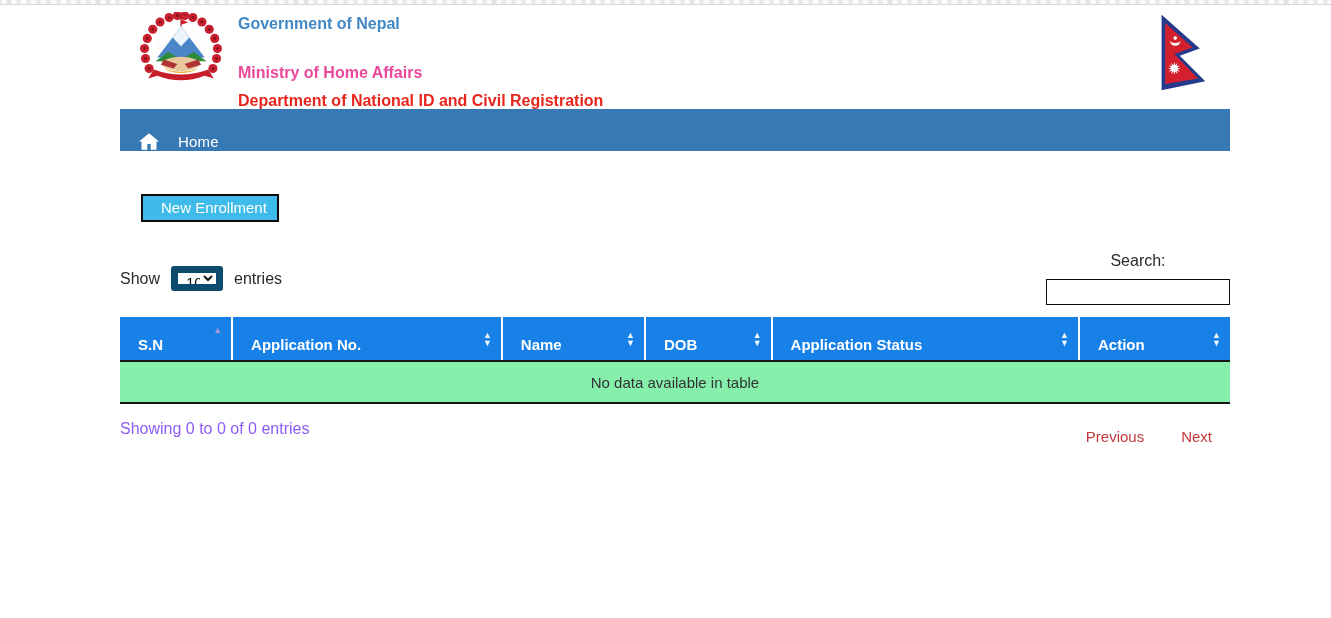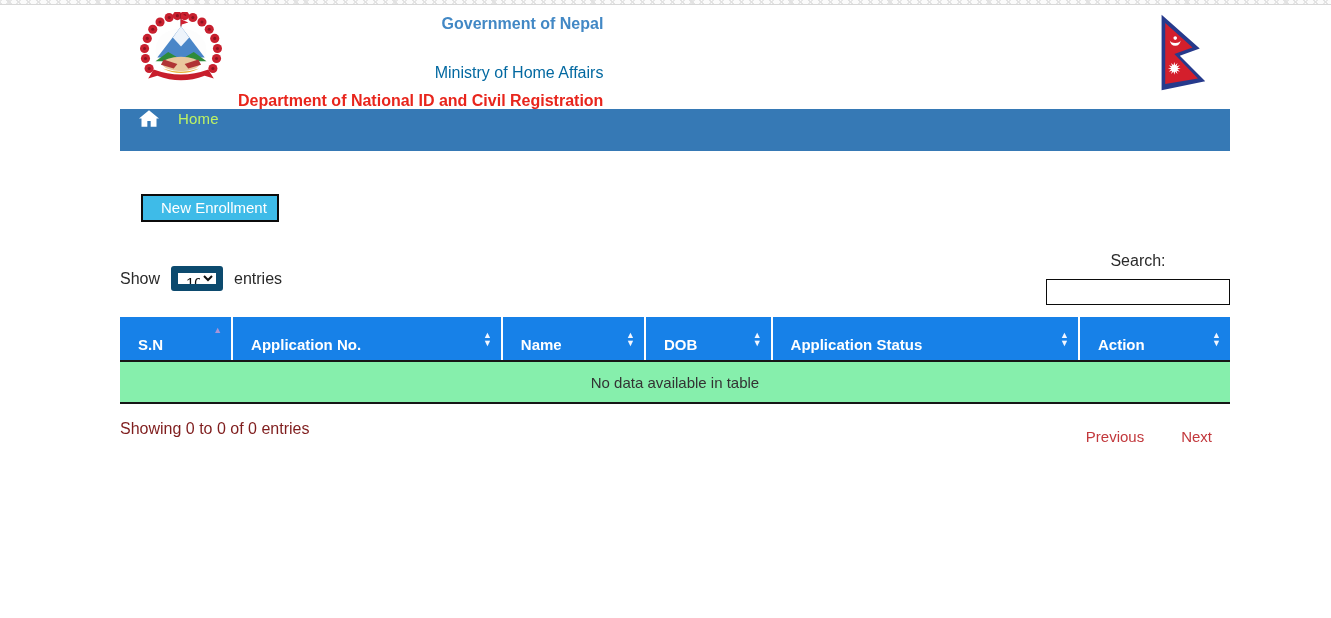--- a/index.html
+++ b/index.html
@@ -15,33 +15,33 @@
   .top-strip {
     height: 5px;
     background-image:
       repeating-linear-gradient(45deg, #e2e2e2 0 1.5px, rgba(0,0,0,0) 1.5px 7px),
       repeating-linear-gradient(135deg, #e6e6e6 0 1.5px, rgba(0,0,0,0) 1.5px 7px);
     background-color: #fbfbfb;
     border-bottom: 1px solid #d8d8d8;
   }
 
   
-  .site-header { position: relative; height: 104px; background: #fff; text-align: right; }
+  .site-header { position: relative; height: 104px; background: #fff; }
   .emblem { position: absolute; left: 135px; top: 7px; }
   .header-text { position: absolute; left: 238px; top: 10px; }
   .header-line { font-size: 16px; margin: 0 0 10px 0; white-space: nowrap; }
   .gov-line { color: #4288c5; font-weight: 600; }
-  .ministry-line { color: #0369a1; font-weight: 400; margin-top: 31px; }
+  .ministry-line { color: #ec4899; font-weight: 700; margin-top: 31px; }
   .department-line { color: #e8251c; font-weight: 600; }
   .flag { position: absolute; left: 1155px; top: 8px; }
 
   
   .navbar {
     margin-left: 120px; width: 1110px; height: 42px;
-    background: #3679b5; display: flex; align-items: flex-start; color: #bef264;
+    background: #3679b5; display: flex; align-items: flex-end; color: #ffffff;
   }
   .nav-home { display: flex; align-items: center; cursor: pointer; }
   .home-icon { margin-left: 19px; display: inline-flex; }
   .home-label { margin-left: 19px; font-size: 15px; letter-spacing: 0.2px; }
 
   
   .container { margin-left: 120px; width: 1110px; }
 
   .new-enrollment-btn {
     margin-top: 43px; margin-left: 21px;
@@ -98,21 +98,21 @@
     background: #86efac; text-align: center;
     font-size: 15px; color: #333; height: 42px;
     border-bottom: 2px solid #161616;
   }
 
   
   .table-footer {
     margin-top: 14px;
     display: flex; justify-content: space-between; align-items: flex-start;
   }
-  .showing-text { color: #7f1d1d; font-size: 16px; padding-top: 2px; }
+  .showing-text { color: #8b5cf6; font-size: 16px; padding-top: 2px; }
   .pagination { display: flex; gap: 37px; margin-right: 18px; padding-top: 10px; }
   .page-link { color: #c2383c; font-size: 15px; cursor: pointer; text-decoration: none; }
 </style>
 </head>
 <body>
 
 <div class="top-strip"></div>
 
 <header class="site-header">
 

